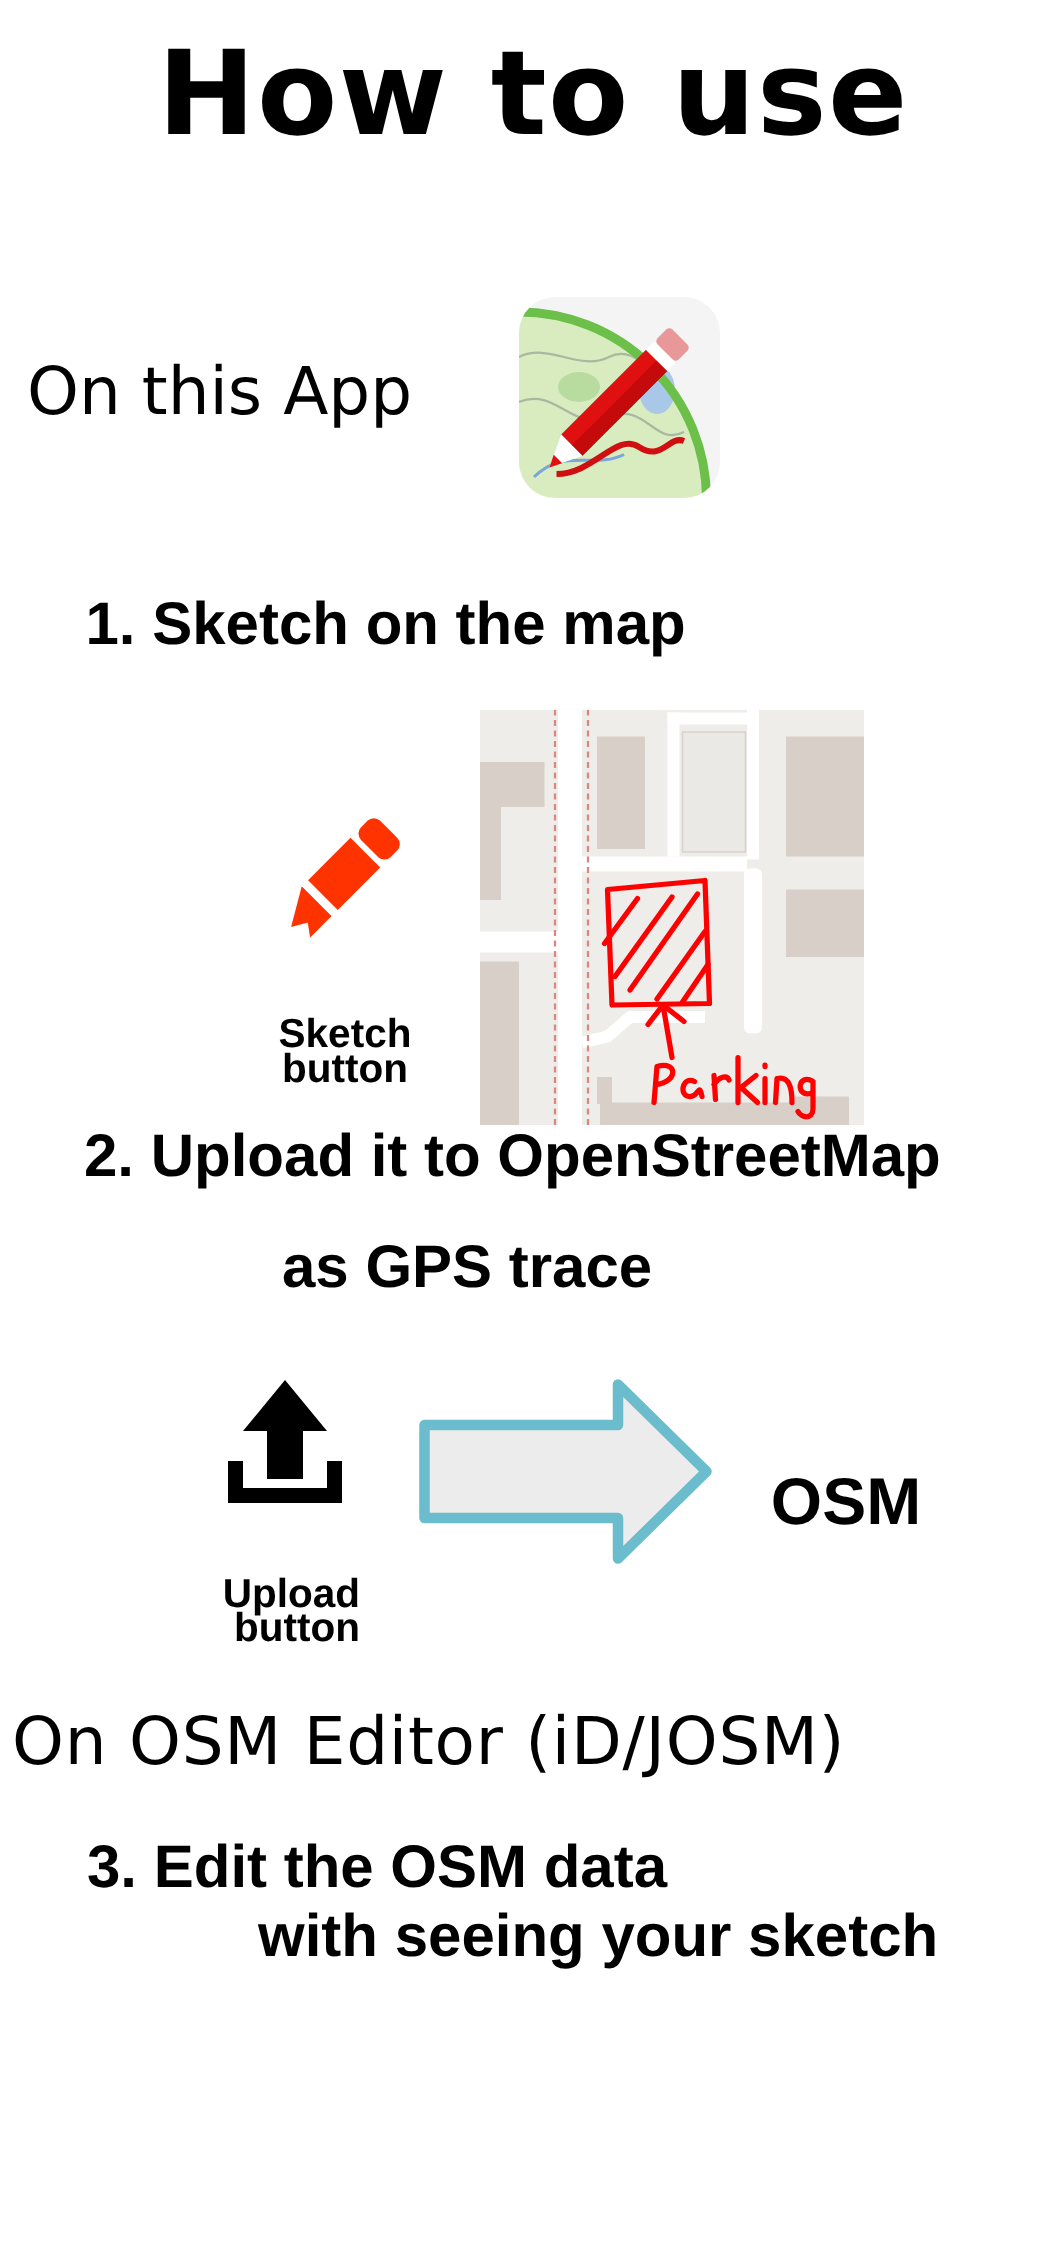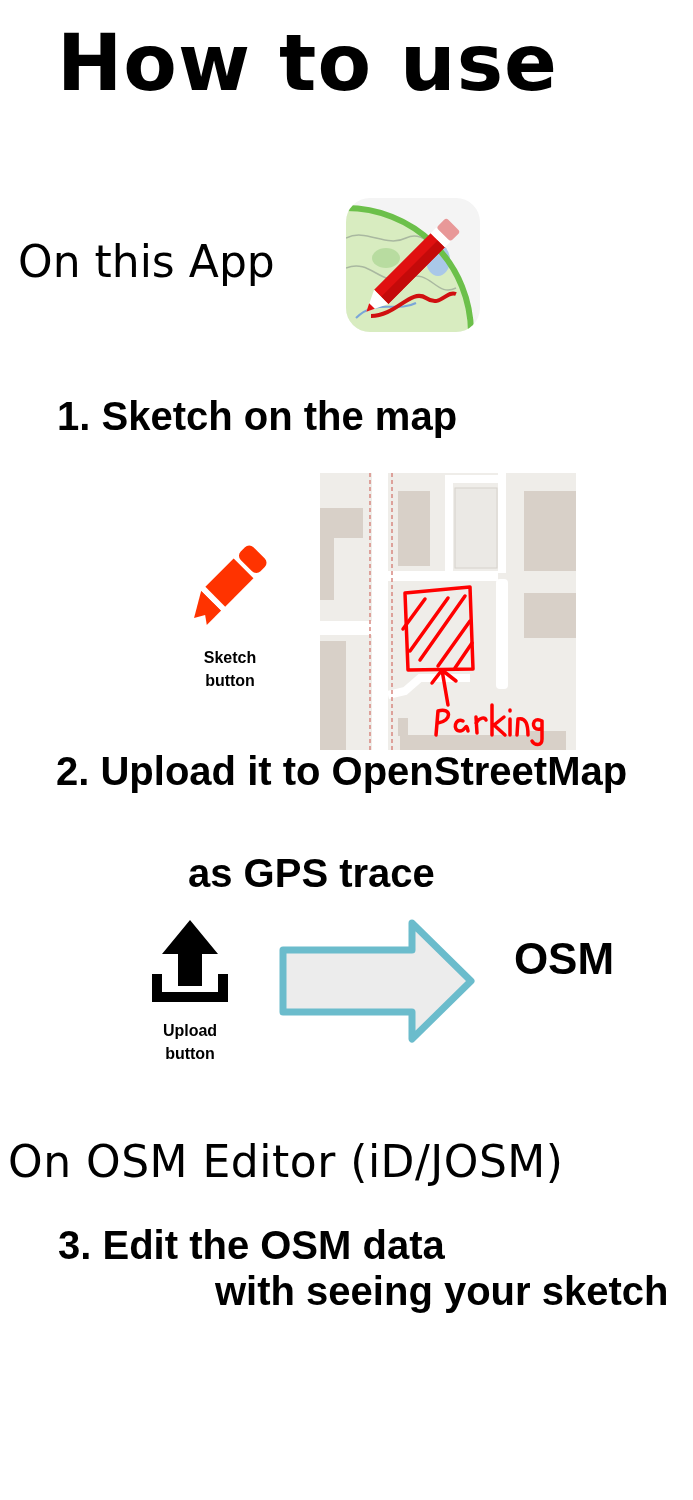--- a/index.html
+++ b/index.html
@@ -1,29 +1,29 @@
 <!DOCTYPE html>
 <html><head>
 <meta charset="utf-8">
 <style>
   html, body { margin: 0; padding: 0; background: #ffffff; }
   body { width: 693px; height: 1500px; position: relative; overflow: hidden;
          font-family: "Liberation Sans", "DejaVu Sans", sans-serif; color: #000; }
   .abs { position: absolute; }
   .title { left: 0; width: 615px; top: 18px; text-align: center;
            font-family: "DejaVu Sans", sans-serif; font-weight: bold; font-size: 78px;
-           letter-spacing: 1px; line-height: 90px; }
+           letter-spacing: 1px; line-height: 90px; padding-left: 48px; }
   .section { font-family: "DejaVu Sans", sans-serif; font-weight: normal; white-space: nowrap; }
   .sec1 { left: 18px; top: 232px; font-size: 44px; line-height: 60px; }
   .sec2 { left: 8px; top: 1132px; font-size: 44px; line-height: 60px; letter-spacing: 0.5px; }
   .step { font-family: "Liberation Sans", sans-serif; font-size: 40px; line-height: 46px; white-space: nowrap; font-weight: bold; }
-  .caption { font-family: "Liberation Sans", sans-serif; font-weight: bold; font-size: 16px;
-             line-height: 23px; text-align: center; }
+  .caption { font-family: "Liberation Sans", sans-serif; font-weight: bold; font-size: 27px;
+             line-height: 23px; text-align: center; margin-top: 32px; }
   .osm { font-family: "Liberation Sans", sans-serif; font-weight: bold; font-size: 44px;
-         line-height: 46px; text-align: center; }
+         line-height: 46px; text-align: center; margin-top: 43px; }
 </style>
 </head>
 <body>
 
 <div class="abs title">How to use</div>
 
 <div class="abs section sec1">On this App</div>
 
 <div class="abs" style="left:346px; top:198px; width:134px; height:134px;">
   <svg width="134" height="134" viewBox="0 0 134 134">
@@ -112,39 +112,39 @@
       <path d="M156 244 L157 260 M156 250 C160 244 165 244 166 247"></path>
       <path d="M172 232 L172 262 M184 244 L174 252 L185 262"></path>
       <path d="M190 246 L190 262 M190 237 L190 238"></path>
       <path d="M197 262 L198 246 C206 244 208 252 208 262"></path>
       <path d="M222 248 C212 242 210 258 220 256 M222 248 L222 266 C222 274 214 272 212 268"></path>
     </g>
   </svg>
 </div>
 
 <div class="abs step" style="left:56px; top:748px;">2. Upload it to OpenStreetMap</div>
-<div class="abs step" style="left:188px; top:822px;margin-top:28px;">as GPS trace</div>
+<div class="abs step" style="left:188px; top:822px;">as GPS trace</div>
 
 <div class="abs" style="left:150px; top:918px; width:80px; height:86px;">
   <svg width="80" height="86" viewBox="0 0 80 86">
     <polygon points="40,2 12,36 28,36 28,68 52,68 52,36 68,36" fill="#000"></polygon>
     <polygon points="2,56 12,56 12,74 68,74 68,56 78,56 78,84 2,84" fill="#000"></polygon>
   </svg>
 </div>
-<div class="abs caption" style="left:140px; top:1019px; width:100px;">
+<div class="abs caption" style="left:140px; top:1019px; width:100px;text-align:right;">
   <div>Upload</div>
   <div>button</div>
 </div>
 
 <div class="abs" style="left:278px; top:918px; width:200px; height:126px;">
   <svg width="200" height="126" viewBox="0 0 200 126">
     <polygon points="5,32 134,32 134,5 193,63 134,121 134,94 5,94" fill="#ececec" stroke="#6bbccc" stroke-width="7" stroke-linejoin="round"></polygon>
   </svg>
 </div>
 
 <div class="abs osm" style="left:480px; top:936px; width:168px;">
   <div>OSM</div>
 </div>
 
 <div class="abs section sec2">On OSM Editor (iD/JOSM)</div>
 
 <div class="abs step" style="left:58px; top:1222px;">3. Edit the OSM data</div>
-<div class="abs step" style="left:172px; top:1268px;margin-left:43px;">with seeing your sketch</div>
+<div class="abs step" style="left:172px; top:1268px;">with seeing your sketch</div>
 
 </body></html>

